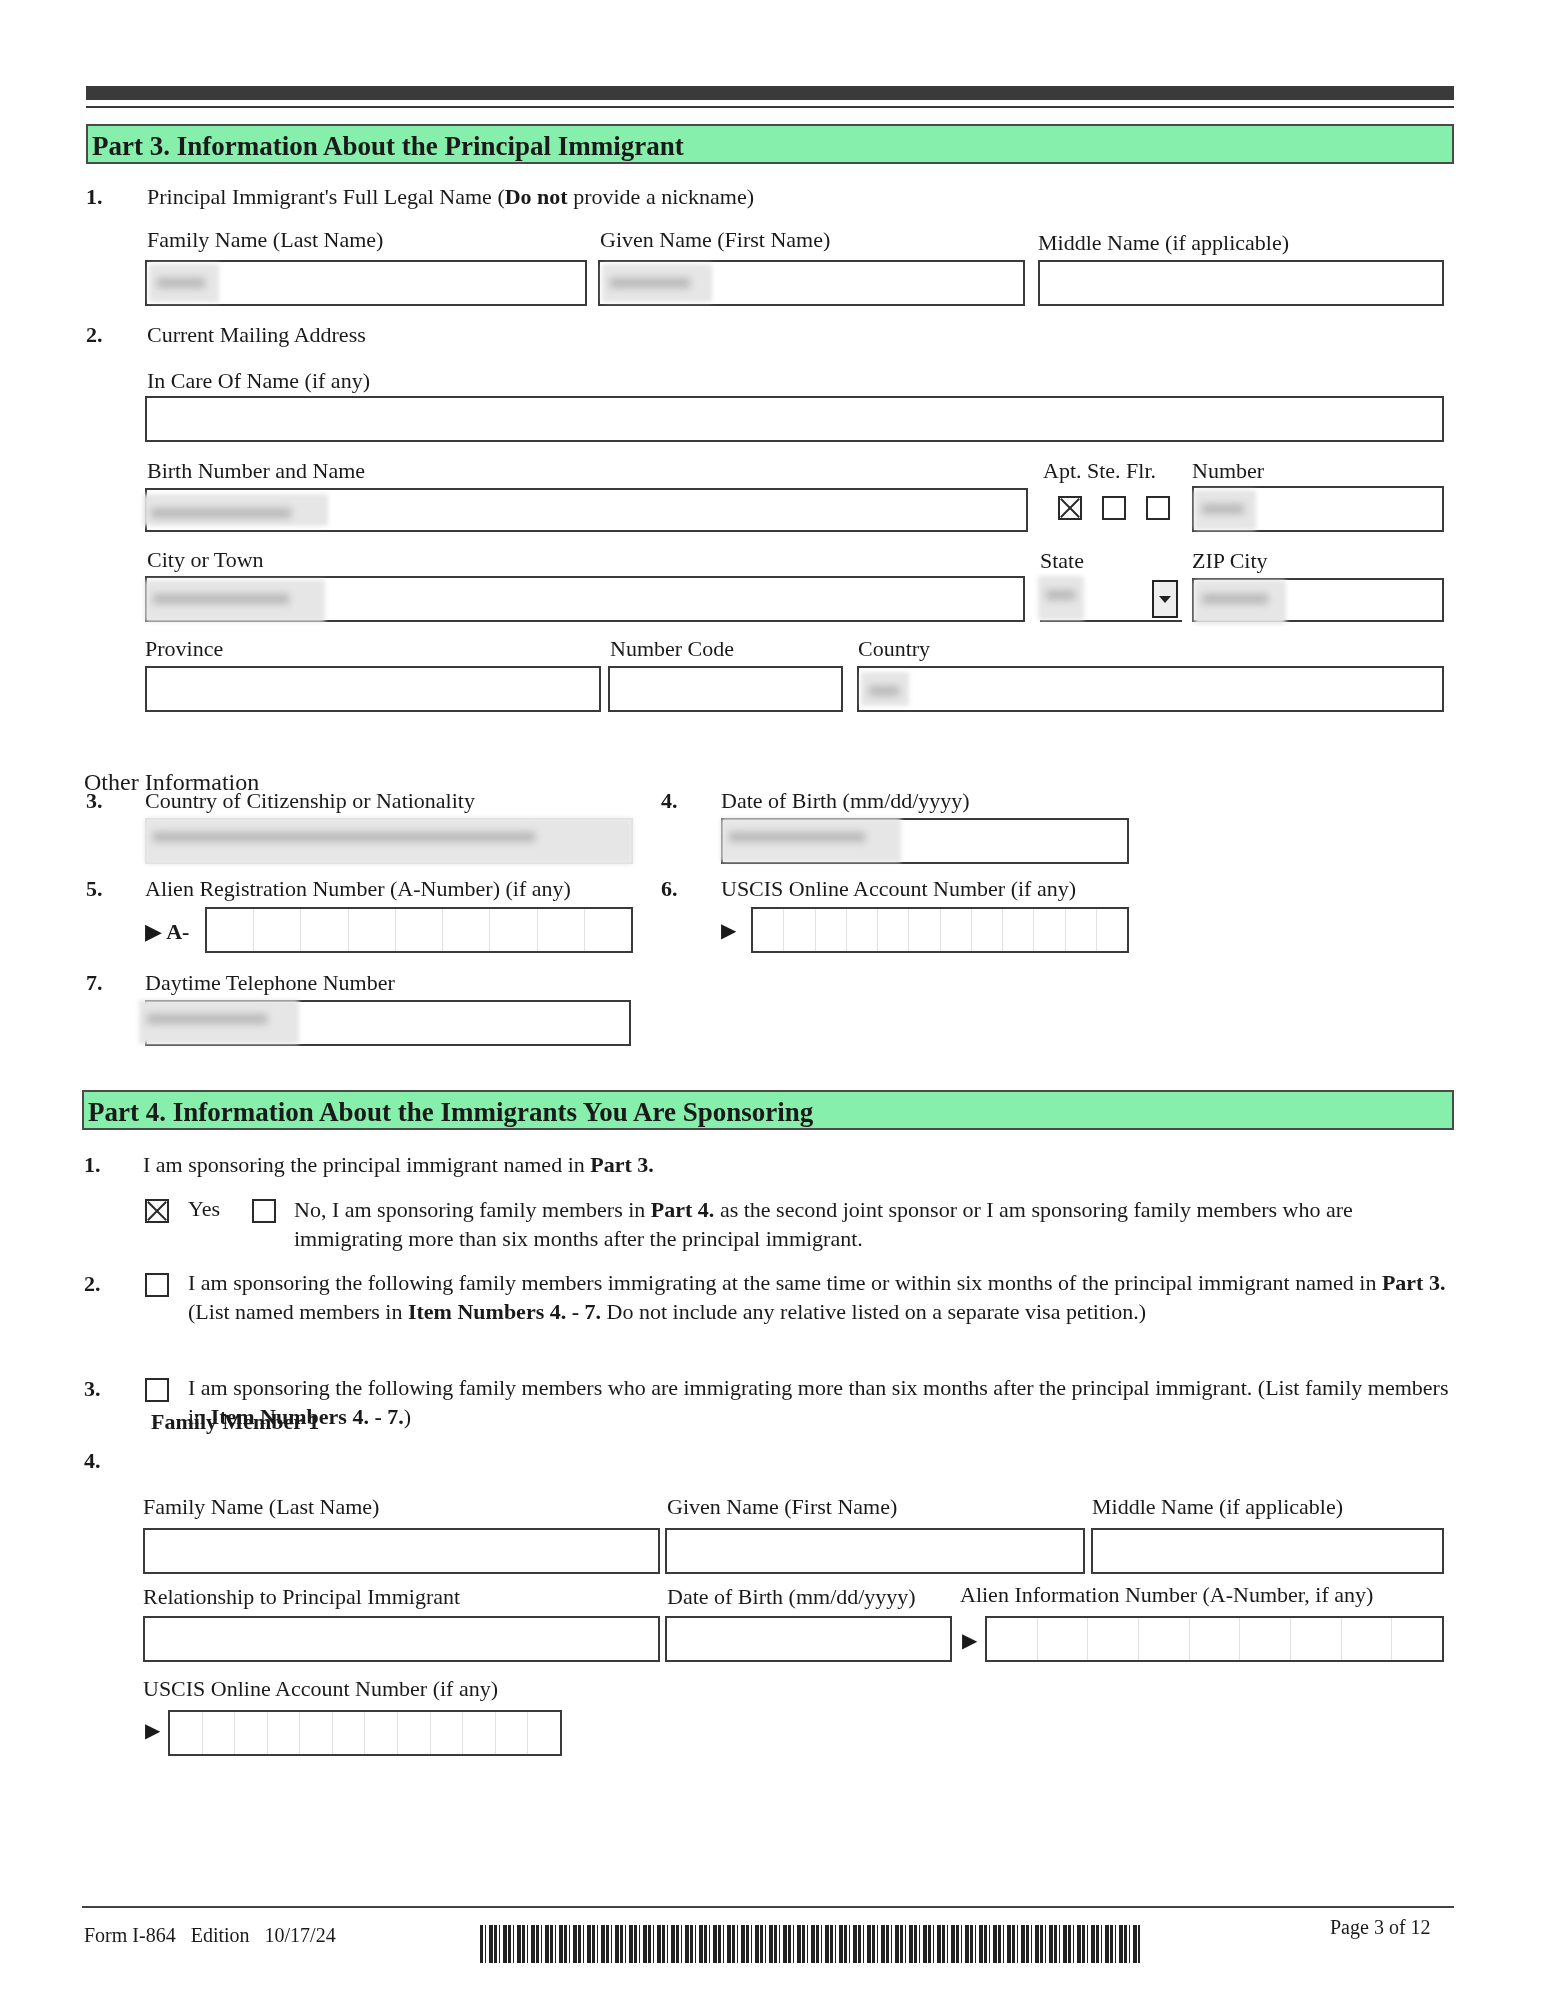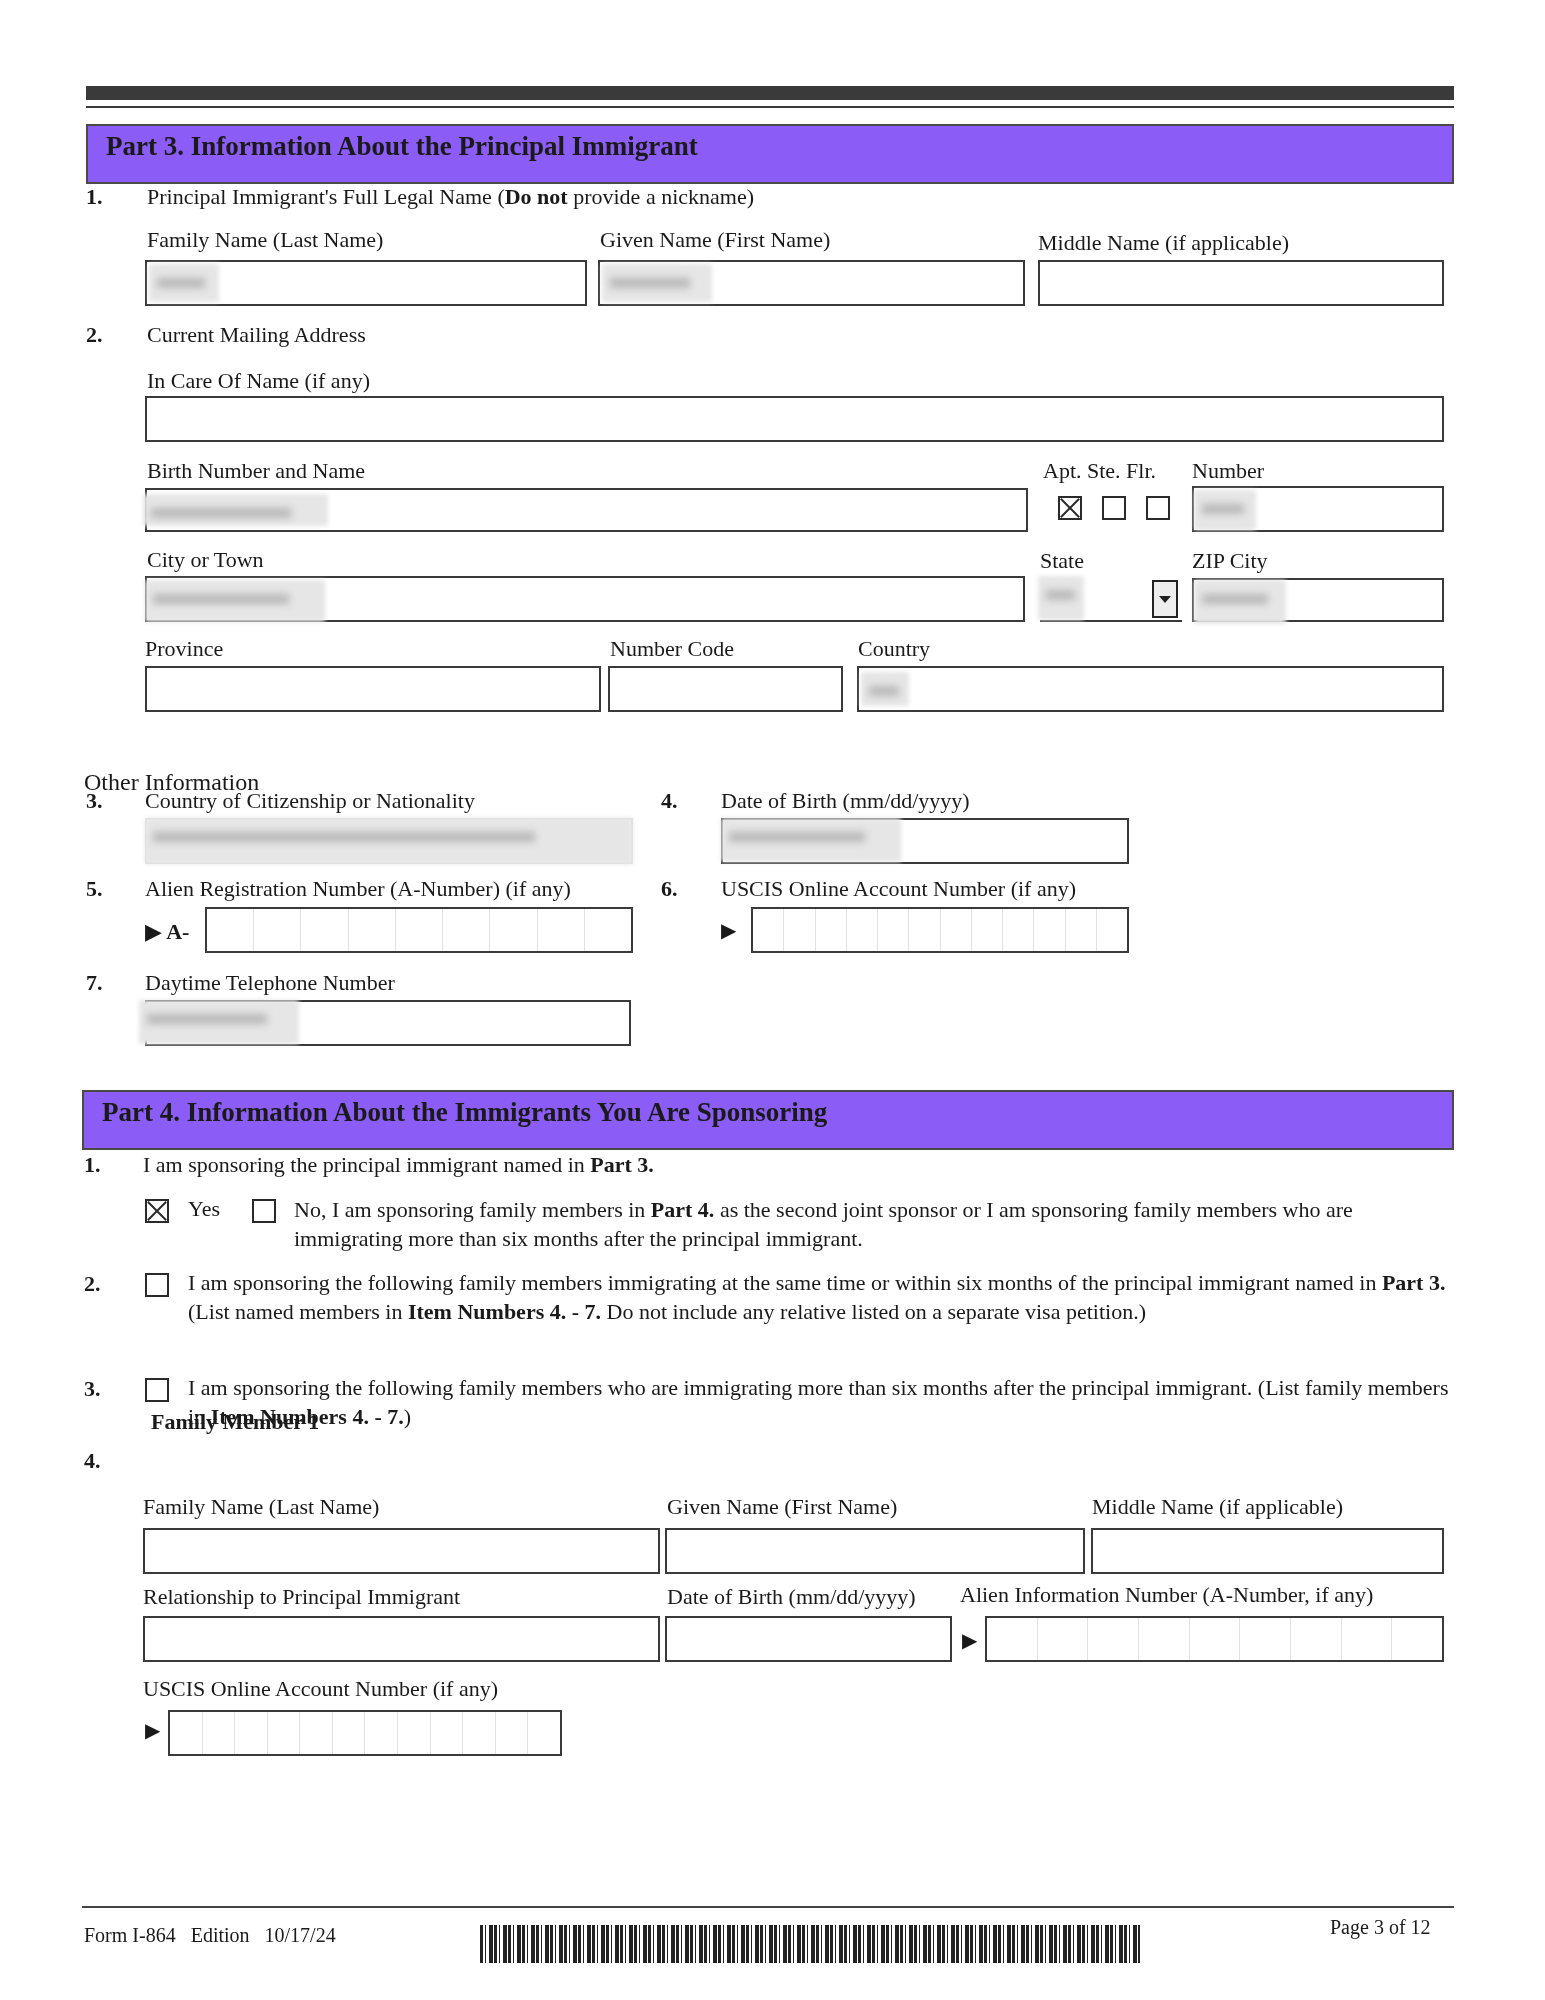--- a/index.html
+++ b/index.html
@@ -1,23 +1,23 @@
 <!DOCTYPE html>
 <html><head>
 <meta charset="utf-8">
 <style>
   html, body { margin:0; padding:0; background:#fff; }
   body { width:1545px; height:2000px; position:relative; overflow:hidden;
          font-family:"Liberation Serif", "DejaVu Serif", serif; color:#1a1a1a; }
   .abs { position:absolute; }
   .topbar { left:86px; top:86px; width:1368px; height:14px; background:#3a3a3a; }
   .topline { left:86px; top:106px; width:1368px; height:2px; background:#3a3a3a; }
-  .parthdr { height:60px; border:2px solid #4a4a4a; background:#8b5cf6;
+  .parthdr { height:40px; border:2px solid #4a4a4a; background:#86efac;
              box-sizing:border-box; font-weight:bold; font-size:27px;
-             padding-left:18px; line-height:40px; }
+             padding-left:4px; line-height:40px; }
   .num { font-weight:bold; font-size:22px; }
   .lbl { font-size:22px; white-space:nowrap; }
   .box { border:2px solid #3a3a3a; box-sizing:border-box; background:#fff; }
   .blur { position:absolute; background:#e6e6e6; filter:blur(2px); border-radius:2px; }
   .blur::after { content:""; position:absolute; left:8px; top:14px; right:20%; height:10px;
                  background:#b8b8b8; filter:blur(3px); }
   .cb { width:24px; height:24px; border:2px solid #2a2a2a; box-sizing:border-box; background:#fff; }
   .cb.checked::before, .cb.checked::after { content:""; position:absolute; left:50%; top:50%;
       width:26px; height:2px; background:#2a2a2a; }
   .cb.checked::before { transform:translate(-50%,-50%) rotate(45deg); }

